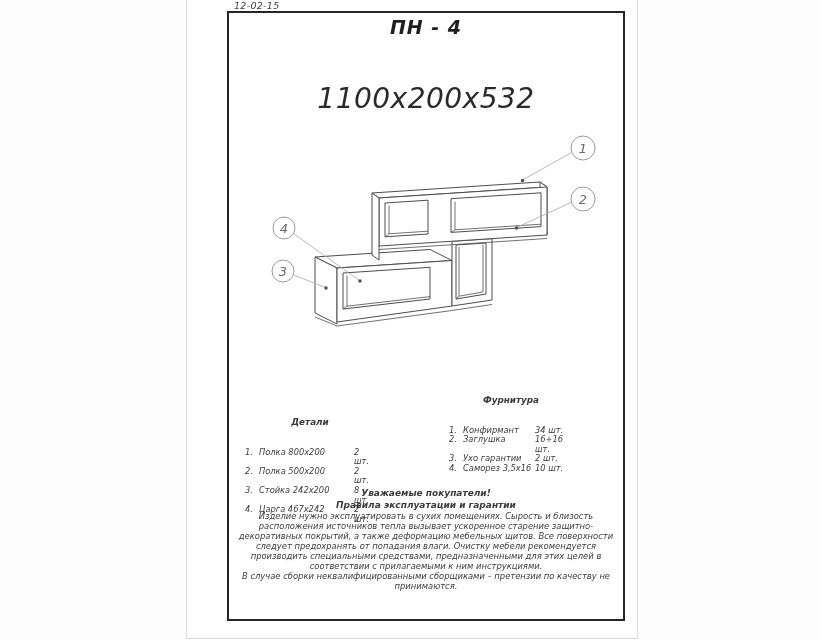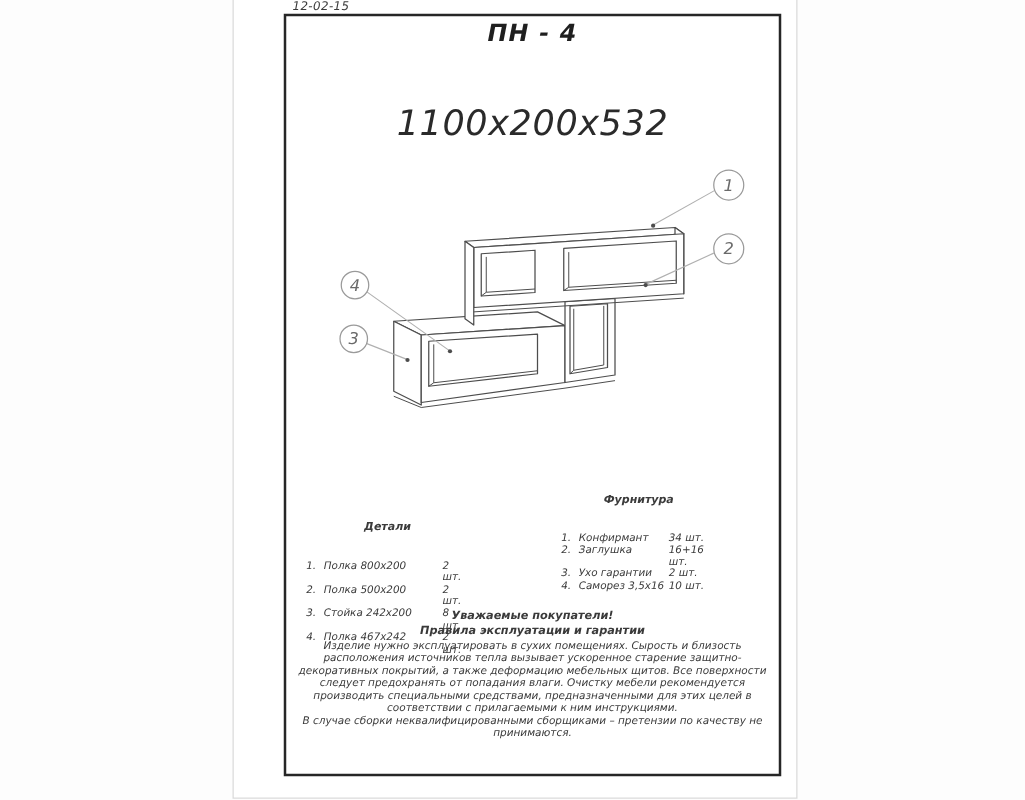--- a/index.html
+++ b/index.html
@@ -136,21 +136,21 @@
     <span>Полка 500х200</span>
     <span>2 шт.</span>
   </div>
   <div class="row">
     <span>3.</span>
     <span>Стойка 242х200</span>
     <span>8 шт.</span>
   </div>
   <div class="row">
     <span>4.</span>
-    <span>Полка 467х242</span>
+    <span>Царга 467х242</span>
     <span>2 шт.</span>
   </div>
 </div>
 
 <div class="plist" id="hardware">
   <div class="hd">Фурнитура</div>
   <div class="row">
     <span>1.</span>
     <span>Конфирмант</span>
     <span>34 шт.</span>

